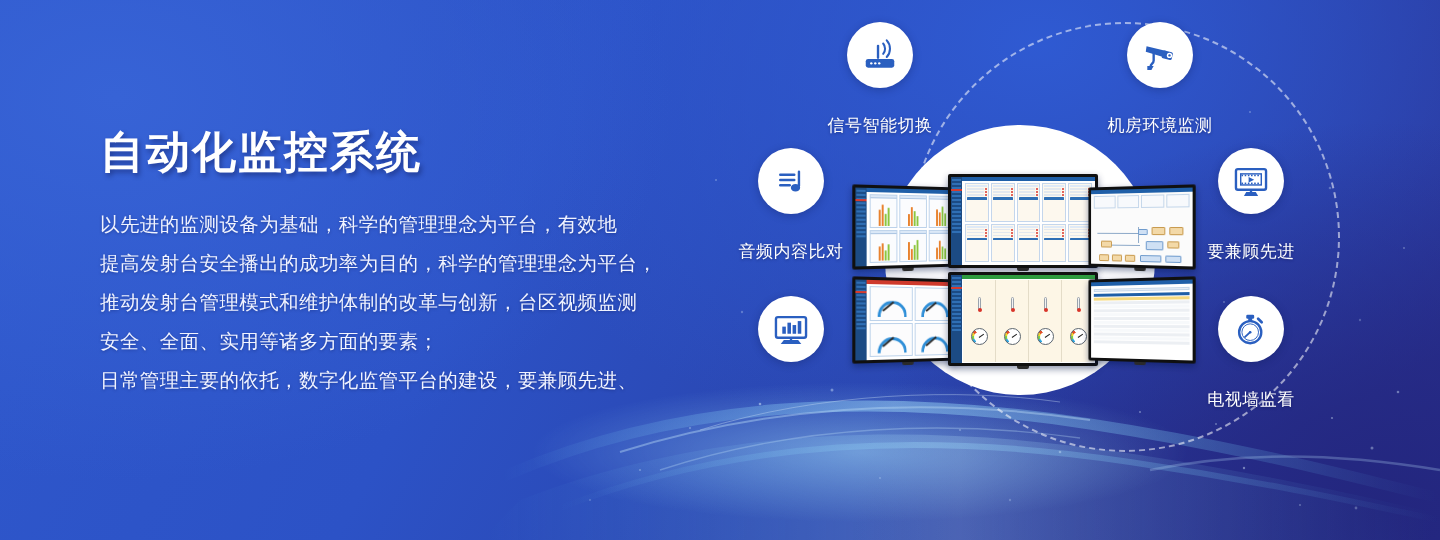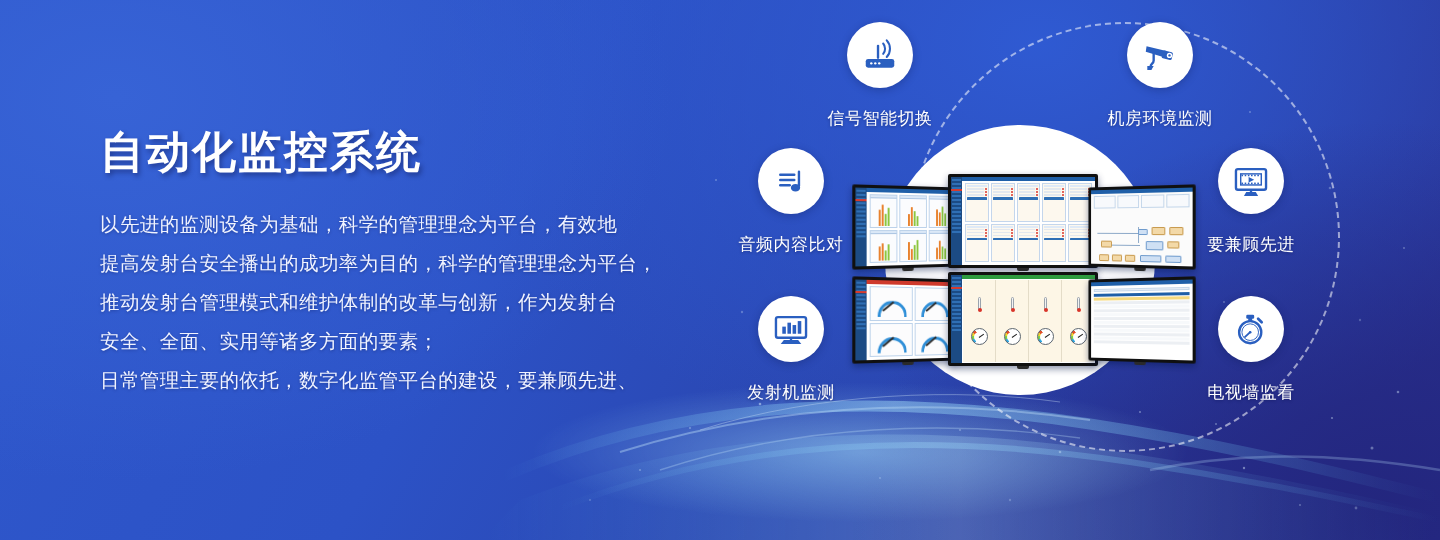--- a/index.html
+++ b/index.html
@@ -136,21 +136,21 @@
 
   
   .feat { position:absolute; z-index:8; text-align:center; width:170px; }
   .feat .disc {
     width:66px; height:66px; margin:0 auto;
     background:#ffffff; border-radius:50%;
     display:flex; align-items:center; justify-content:center;
     box-shadow:0 2px 9px rgba(10,20,70,.28);
   }
   .feat .cap {
-    margin-top:19px; font-size:17px; color:#ffffff; letter-spacing:.5px;
+    margin-top:26px; font-size:17px; color:#ffffff; letter-spacing:.5px;
     text-shadow:0 1px 3px rgba(10,18,70,.45); white-space:nowrap;
   }
   .feat svg { display:block; }
 </style>
 </head>
 <body>
 
 <div id="banner">
 
   <div class="bg-base"></div>
@@ -212,21 +212,21 @@
       <circle cx="880" cy="478" r="1" opacity=".35"></circle>
         <circle cx="1010" cy="500" r="1.2" opacity=".3"></circle>
     </g>
   </svg>
 
   <div class="left-col">
     <h1 class="hero-title">自动化监控系统</h1>
     <div class="hero-desc">
       <p>以先进的监测设备为基础，科学的管理理念为平台，有效地</p>
       <p>提高发射台安全播出的成功率为目的，科学的管理理念为平台，</p>
-      <p>推动发射台管理模式和维护体制的改革与创新，作为发射台</p>
+      <p>推动发射台管理模式和维护体制的改革与创新，台区视频监测</p>
       <p>安全、全面、实用等诸多方面的要素；</p>
       <p>日常管理主要的依托，数字化监管平台的建设，要兼顾先进、</p>
     </div>
   </div>
 
   <div class="graphic">
 
     <div class="dashed-ring"></div>
     <div class="white-disc"></div>
 
@@ -724,21 +724,20 @@
           <g fill="#2a5fc0" stroke="none">
             <rect x="13" y="21" width="4.5" height="9"></rect>
             <rect x="19.5" y="16" width="4.5" height="14"></rect>
             <rect x="26" y="19" width="4.5" height="11"></rect>
             <rect x="32.5" y="14" width="4.5" height="16"></rect>
             <path d="M15 38 L33 38 L37 43 L11 43 Z"></path>
           </g>
           <path d="M24 35 L24 38" stroke-width="3"></path>
         </svg>
       </div>
-      <div class="cap">发射机监测</div>
     </div>
 
     <div class="feat" style="left:466px; top:296px;">
       <div class="disc">
         <svg width="38" height="38" viewBox="0 0 48 48" fill="none" stroke="#2a5fc0">
           <circle cx="23" cy="28" r="14" stroke-width="3"></circle>
           <circle cx="23" cy="28" r="10.5" stroke-width="1.2"></circle>
           <rect x="18" y="6" width="10" height="5" rx="1.6" fill="#2a5fc0" stroke="none"></rect>
           <rect x="20.5" y="10" width="5" height="4" fill="#2a5fc0" stroke="none"></rect>
           <path d="M33 11 L37.5 15.5" stroke-width="3.4" stroke-linecap="round"></path>

